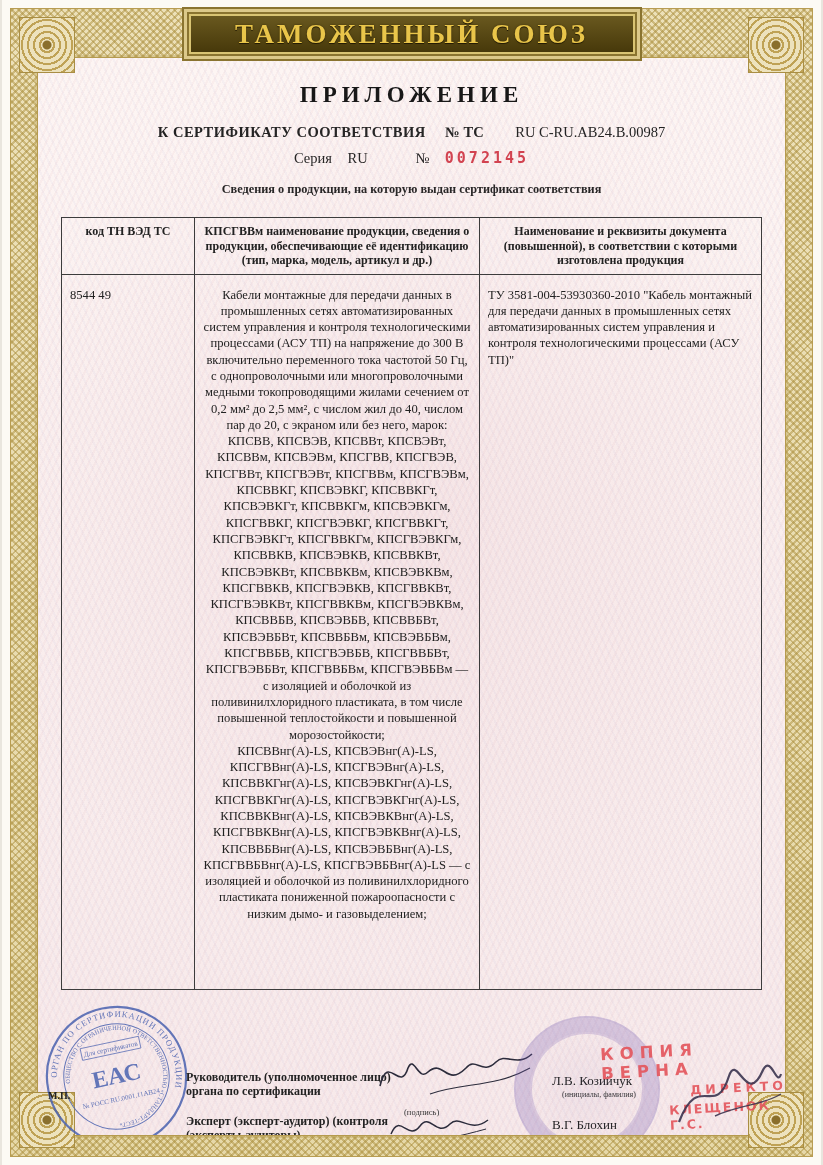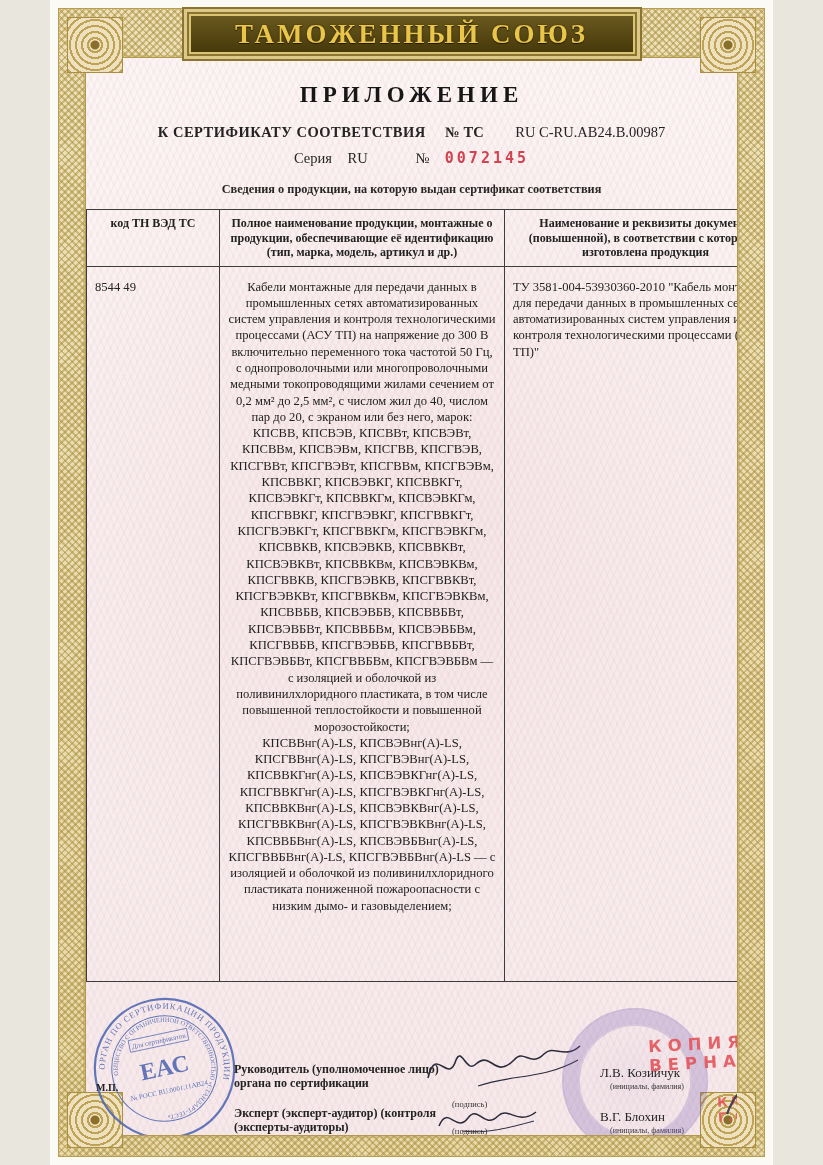--- a/index.html
+++ b/index.html
@@ -1,16 +1,16 @@
 <!DOCTYPE html>
 <html><head>
 <meta charset="utf-8">
 <style>
   html,body{margin:0;padding:0;background:#e9e6de;}
-  .page{position:relative;width:723px;height:1165px;background:#fcfaf4;margin:0 auto;overflow:hidden;
+  .page{position:relative;width:819px;height:1165px;background:#fcfaf4;margin:0 auto;overflow:hidden;
         font-family:"Liberation Serif","DejaVu Serif",serif;color:#222;}
   
   .frame{position:absolute;inset:8px;border:1px solid #b89d52;
     background:
       repeating-linear-gradient(45deg, rgba(167,138,54,.45) 0 2px, transparent 2px 5px),
       repeating-linear-gradient(-45deg, rgba(167,138,54,.45) 0 2px, transparent 2px 5px),
       linear-gradient(#ece0b8,#e6d8a8);}
   .corner{position:absolute;width:54px;height:54px;z-index:2;border:1px solid #a98e44;
     background:
       radial-gradient(circle at 50% 50%, #8a6f2c 0 4px, transparent 5px),
@@ -37,21 +37,21 @@
   .doc-title{margin:24px 0 0;text-align:center;font-size:23px;letter-spacing:5px;font-weight:bold;color:#161616;}
   .cert-line{margin-top:16px;text-align:center;font-size:14.5px;}
   .cert-line .lbl{font-weight:bold;letter-spacing:.5px;}
   .cert-line .no-lbl{font-weight:bold;margin:0 28px 0 16px;}
   .series-line{margin-top:8px;text-align:center;font-size:14.5px;}
   .series-line .gap1{margin-left:12px;}
   .series-line .gap2{margin-left:44px;}
   .blank-number{color:#d2404e;font-family:"DejaVu Sans Mono",monospace;font-weight:bold;
     font-size:15px;letter-spacing:3px;margin-left:12px;}
   .caption{margin-top:15px;text-align:center;font-size:12.3px;font-weight:bold;}
-  table{border-collapse:collapse;margin:12px auto 0;width:700px;table-layout:fixed;position:relative;z-index:1;}
+  table{border-collapse:collapse;margin:20px auto 0;width:700px;table-layout:fixed;position:relative;z-index:1;}
   col.c1{width:133px}col.c2{width:285px}col.c3{width:282px}
   th,td{border:1.2px solid #3c3c3c;}
   th{font-size:12px;font-weight:bold;text-align:center;vertical-align:top;padding:6px 6px;line-height:14.5px;background:rgba(255,255,255,.06);}
   td{font-size:12.6px;vertical-align:top;padding:12px 8px;line-height:16.3px;}
   td.code{height:690px;}
   td.desc p{margin:0;text-align:center;}
   
   .sig-area{position:relative;height:158px;margin:0 6px;z-index:2;}
   .stamp-org{position:absolute;left:0;top:14px;opacity:.85;transform:rotate(-12deg);}
   .mp-label{position:absolute;left:4px;top:100px;font-size:10px;font-weight:bold;z-index:3;}
@@ -118,21 +118,21 @@
 
     <table>
       <colgroup>
           <col class="c1">
           <col class="c2">
           <col class="c3">
         </colgroup>
       <thead>
         <tr>
           <th>код ТН ВЭД ТС</th>
-          <th>Полное наименование продукции, монтажные о продукции, обеспечивающие её идентификацию (тип, марка, модель, артикул и др.)</th>
+          <th>КПСГВВм наименование продукции, сведения о продукции, обеспечивающие её идентификацию (тип, марка, модель, артикул и др.)</th>
           <th>Наименование и реквизиты документа (повышенной), в соответствии с которыми изготовлена продукция</th>
         </tr>
       </thead>
       <tbody>
         <tr>
           <td class="code">8544 49</td>
           <td class="desc">
             <p>Кабели монтажные для передачи данных в промышленных сетях автоматизированных систем управления и контроля технологическими процессами (АСУ ТП) на напряжение до 300 В включительно переменного тока частотой 50 Гц, с однопроволочными или многопроволочными медными токопроводящими жилами сечением от 0,2 мм² до 2,5 мм², с числом жил до 40, числом пар до 20, с экраном или без него, марок:</p>
             <p>КПСВВ, КПСВЭВ, КПСВВт, КПСВЭВт, КПСВВм, КПСВЭВм, КПСГВВ, КПСГВЭВ, КПСГВВт, КПСГВЭВт, КПСГВВм, КПСГВЭВм, КПСВВКГ, КПСВЭВКГ, КПСВВКГт, КПСВЭВКГт, КПСВВКГм, КПСВЭВКГм, КПСГВВКГ, КПСГВЭВКГ, КПСГВВКГт, КПСГВЭВКГт, КПСГВВКГм, КПСГВЭВКГм, КПСВВКВ, КПСВЭВКВ, КПСВВКВт, КПСВЭВКВт, КПСВВКВм, КПСВЭВКВм, КПСГВВКВ, КПСГВЭВКВ, КПСГВВКВт, КПСГВЭВКВт, КПСГВВКВм, КПСГВЭВКВм, КПСВВБВ, КПСВЭВБВ, КПСВВБВт, КПСВЭВБВт, КПСВВБВм, КПСВЭВБВм, КПСГВВБВ, КПСГВЭВБВ, КПСГВВБВт, КПСГВЭВБВт, КПСГВВБВм, КПСГВЭВБВм — с изоляцией и оболочкой из поливинилхлоридного пластиката, в том числе повышенной теплостойкости и повышенной морозостойкости;</p>
             <p>КПСВВнг(А)-LS, КПСВЭВнг(А)-LS, КПСГВВнг(А)-LS, КПСГВЭВнг(А)-LS, КПСВВКГнг(А)-LS, КПСВЭВКГнг(А)-LS, КПСГВВКГнг(А)-LS, КПСГВЭВКГнг(А)-LS, КПСВВКВнг(А)-LS, КПСВЭВКВнг(А)-LS, КПСГВВКВнг(А)-LS, КПСГВЭВКВнг(А)-LS, КПСВВБВнг(А)-LS, КПСВЭВБВнг(А)-LS, КПСГВВБВнг(А)-LS, КПСГВЭВБВнг(А)-LS — с изоляцией и оболочкой из поливинилхлоридного пластиката пониженной пожароопасности с низким дымо- и газовыделением;</p>

